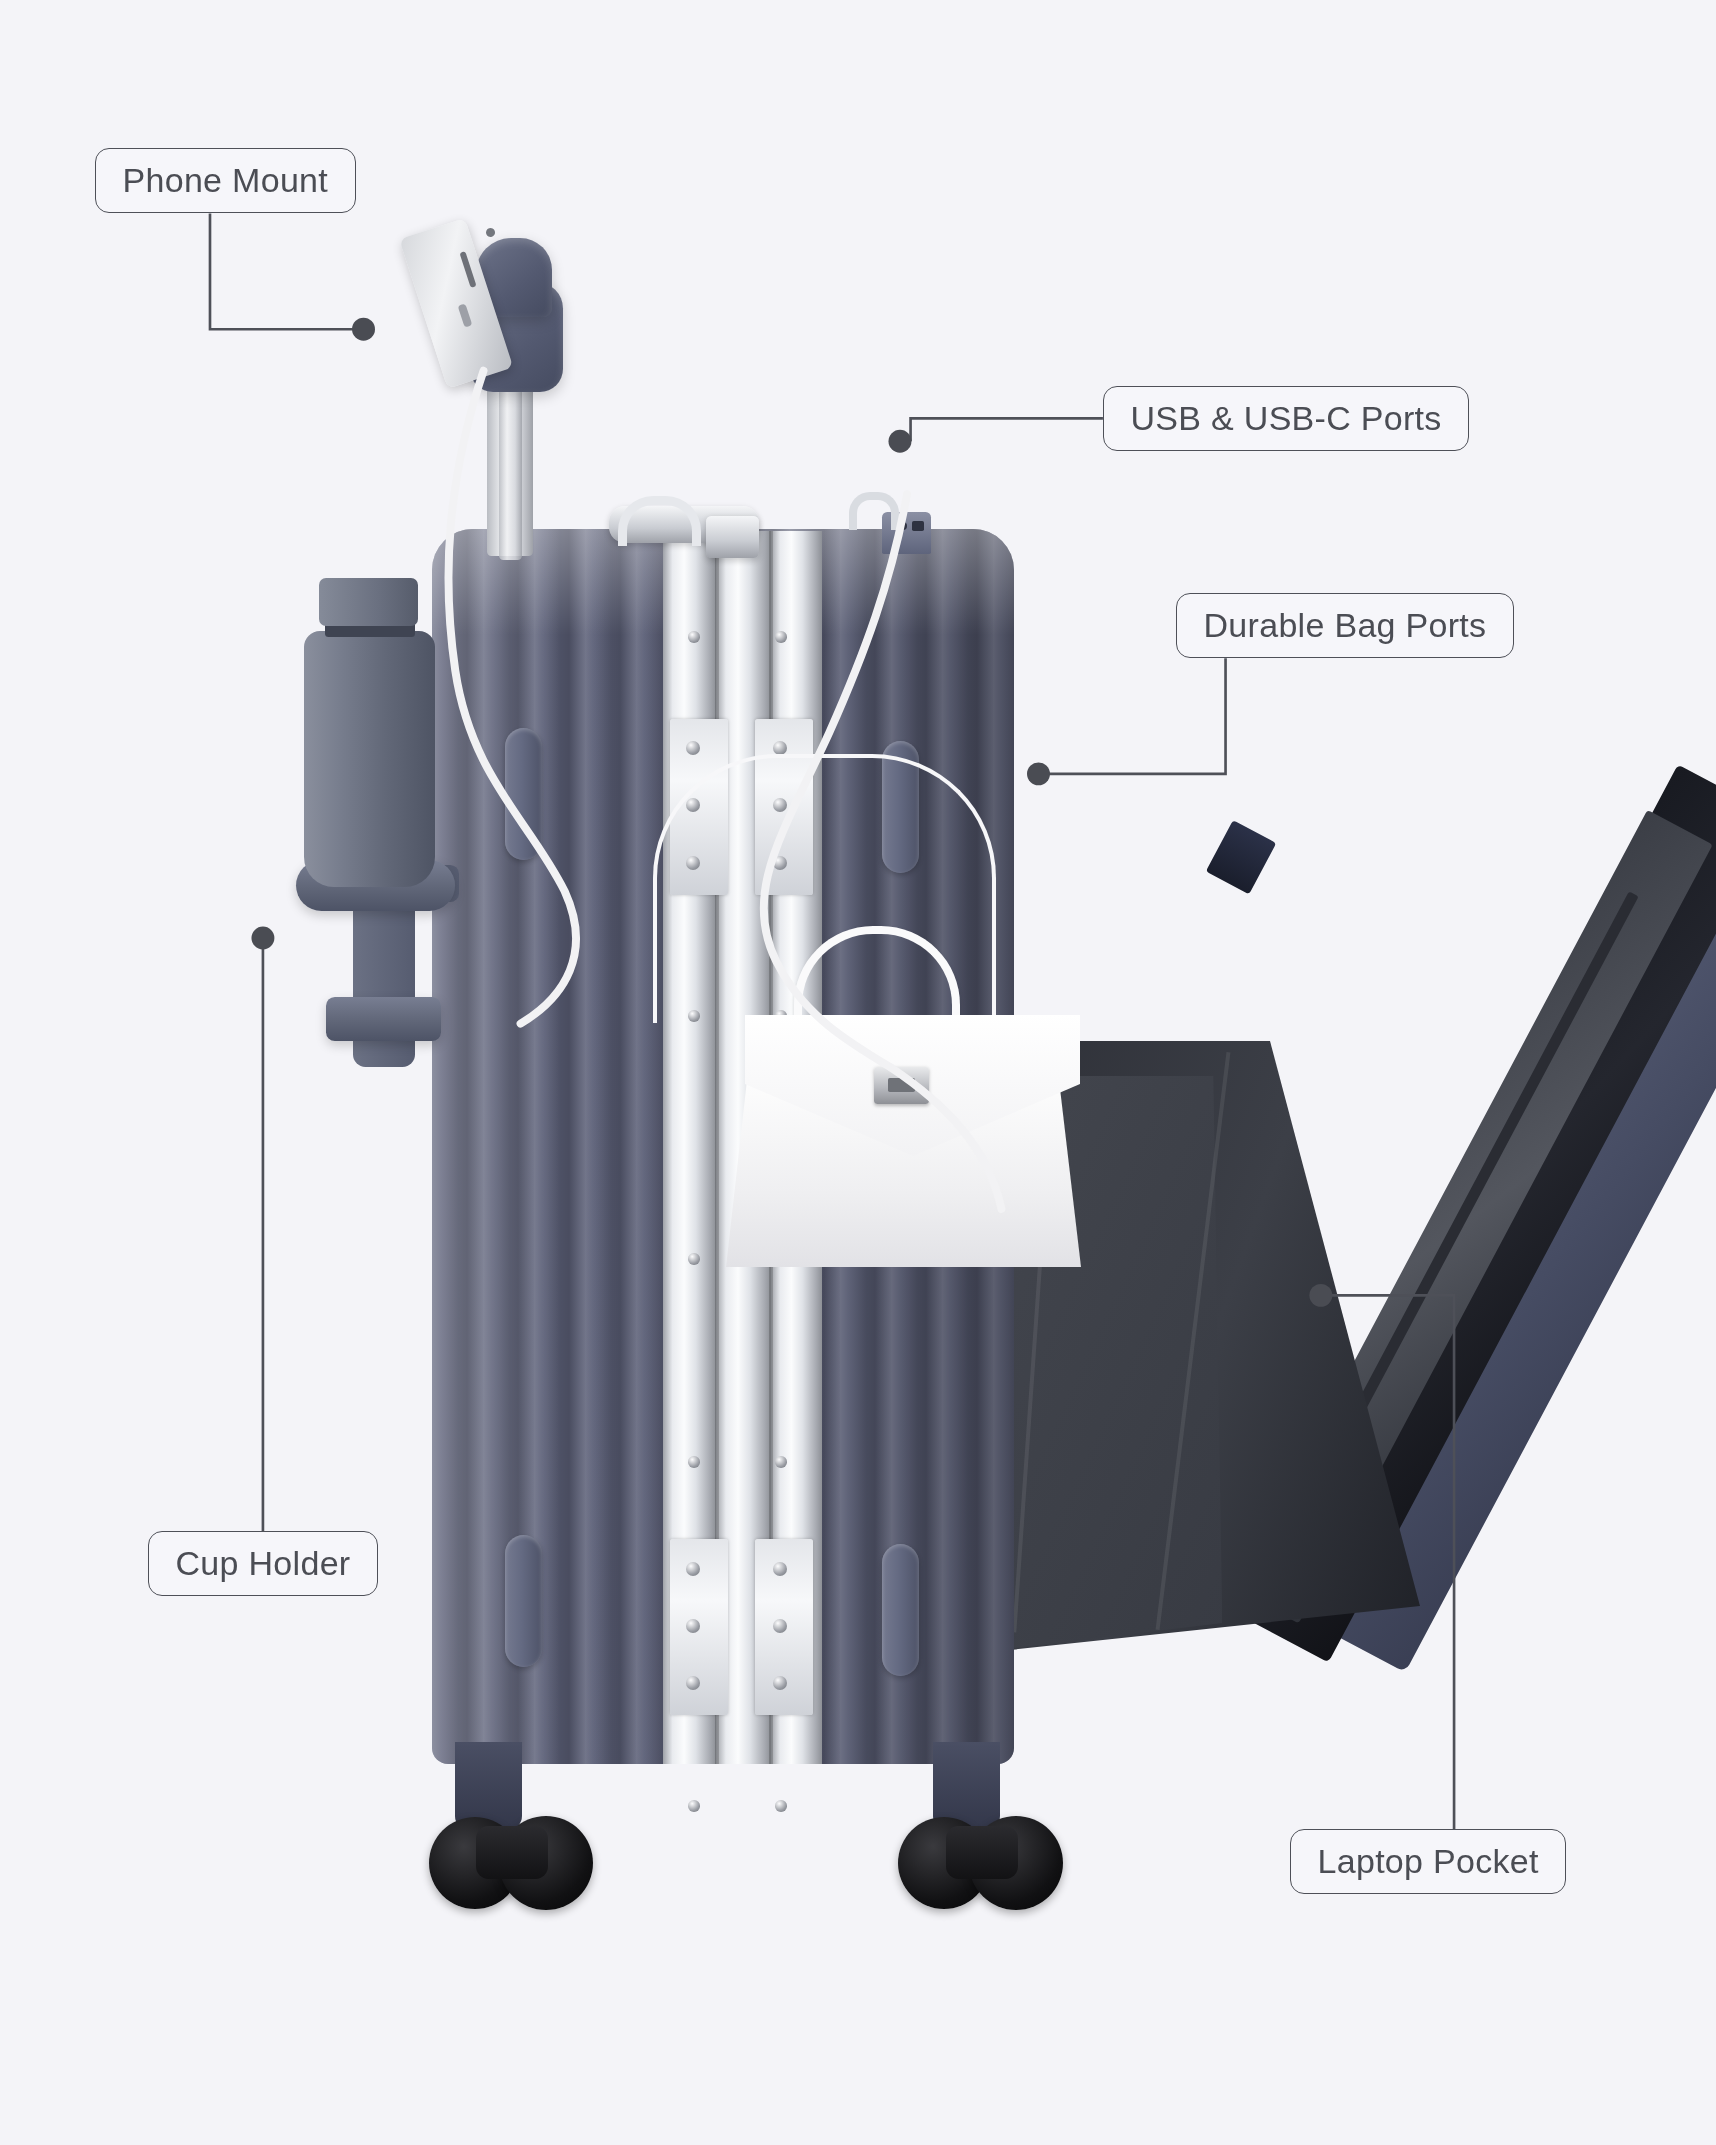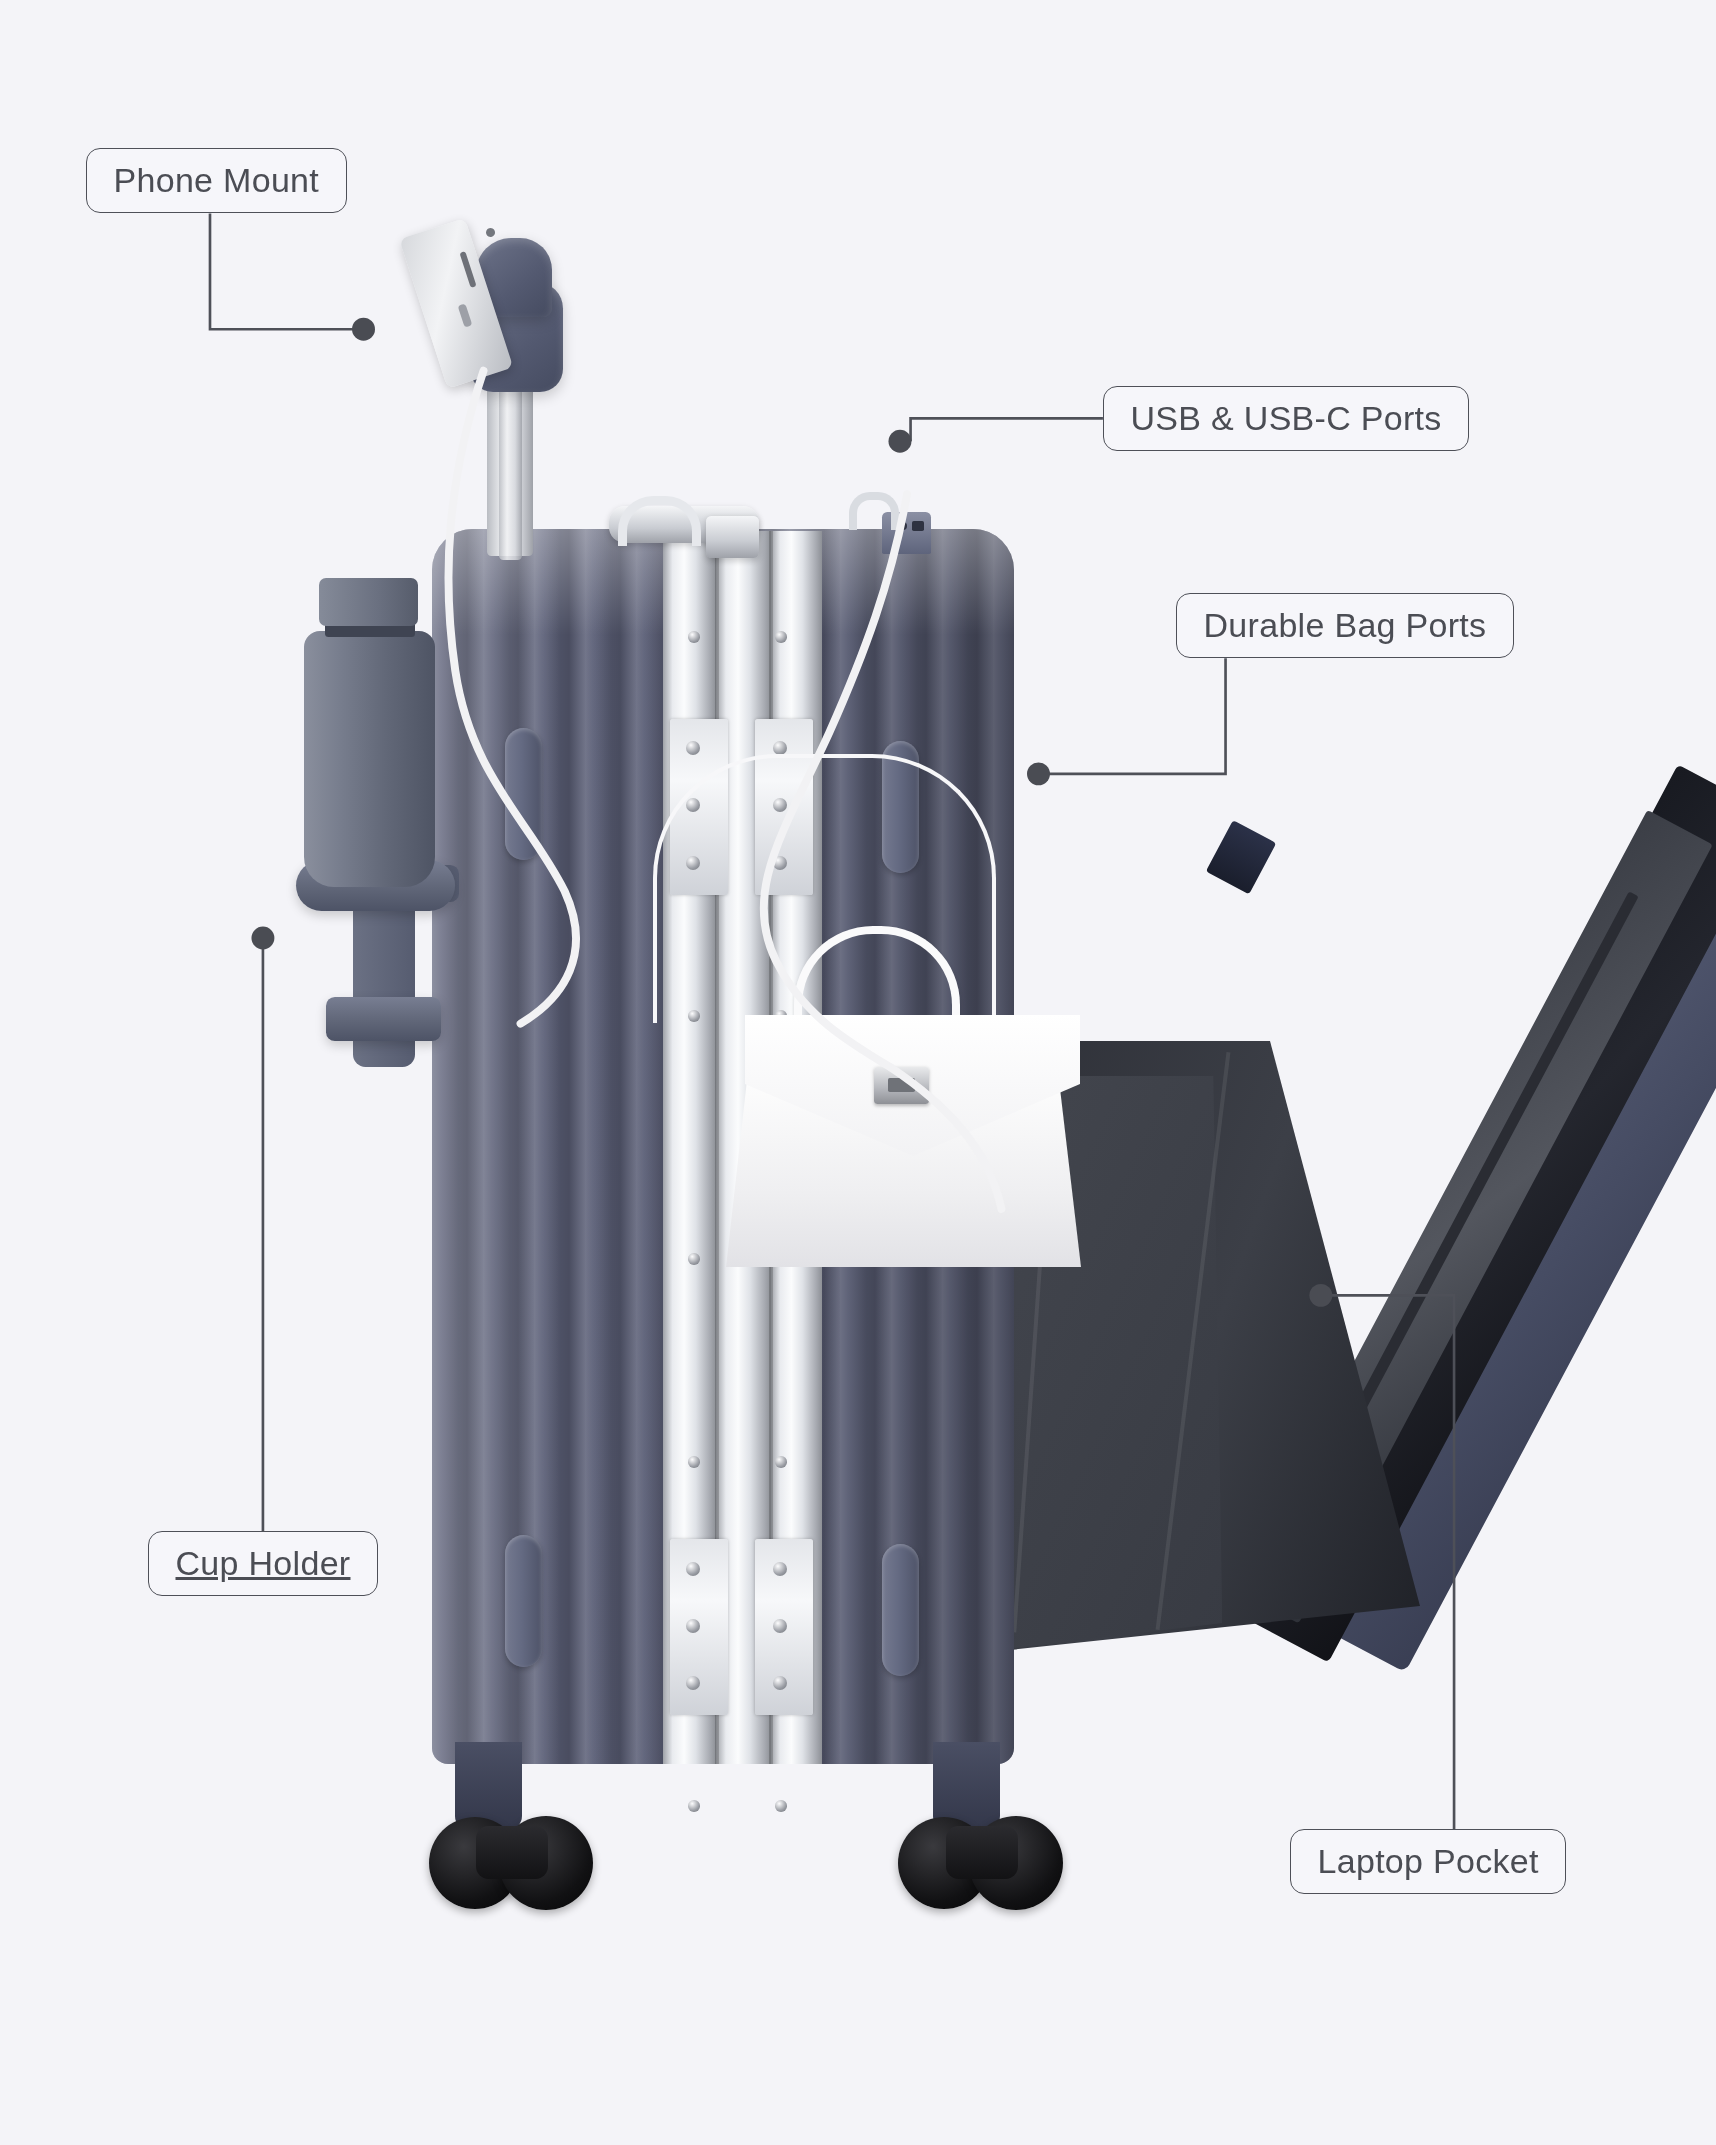--- a/index.html
+++ b/index.html
@@ -368,33 +368,33 @@
         <circle cx="1020" cy="500" r="13" fill="#4a4c53"></circle>
         <path d="M 1389 746 L 1389 877 L 1189 877" fill="none" stroke="#4e5058" stroke-width="3"></path>
         <circle cx="1177" cy="877" r="13" fill="#4a4c53"></circle>
         <path d="M 298 1075 L 298 1735" fill="none" stroke="#4e5058" stroke-width="3"></path>
         <circle cx="298" cy="1063" r="13" fill="#4a4c53"></circle>
         <path d="M 1509 1468 L 1648 1468 L 1648 2073" fill="none" stroke="#4e5058" stroke-width="3"></path>
         <circle cx="1497" cy="1468" r="13" fill="#4a4c53"></circle>
       </g>
   </svg>
 
-  <div class="callout" style="left:86px;top:148px;">
+  <div class="callout" style="left:95px;top:148px;">
     <span>Phone Mount</span>
   </div>
 
   <div class="callout" style="left:1103px;top:386px;">
     <span>USB &amp; USB-C Ports</span>
   </div>
 
   <div class="callout" style="left:1176px;top:593px;">
     <span>Durable Bag Ports</span>
   </div>
 
-  <div class="callout" style="left:148px;top:1531px;text-decoration:underline;">
+  <div class="callout" style="left:148px;top:1531px;">
     <span>Cup Holder</span>
   </div>
 
   <div class="callout" style="left:1290px;top:1829px;text-align:right;">
     <span>Laptop Pocket</span>
   </div>
 
 </div>
 
 

